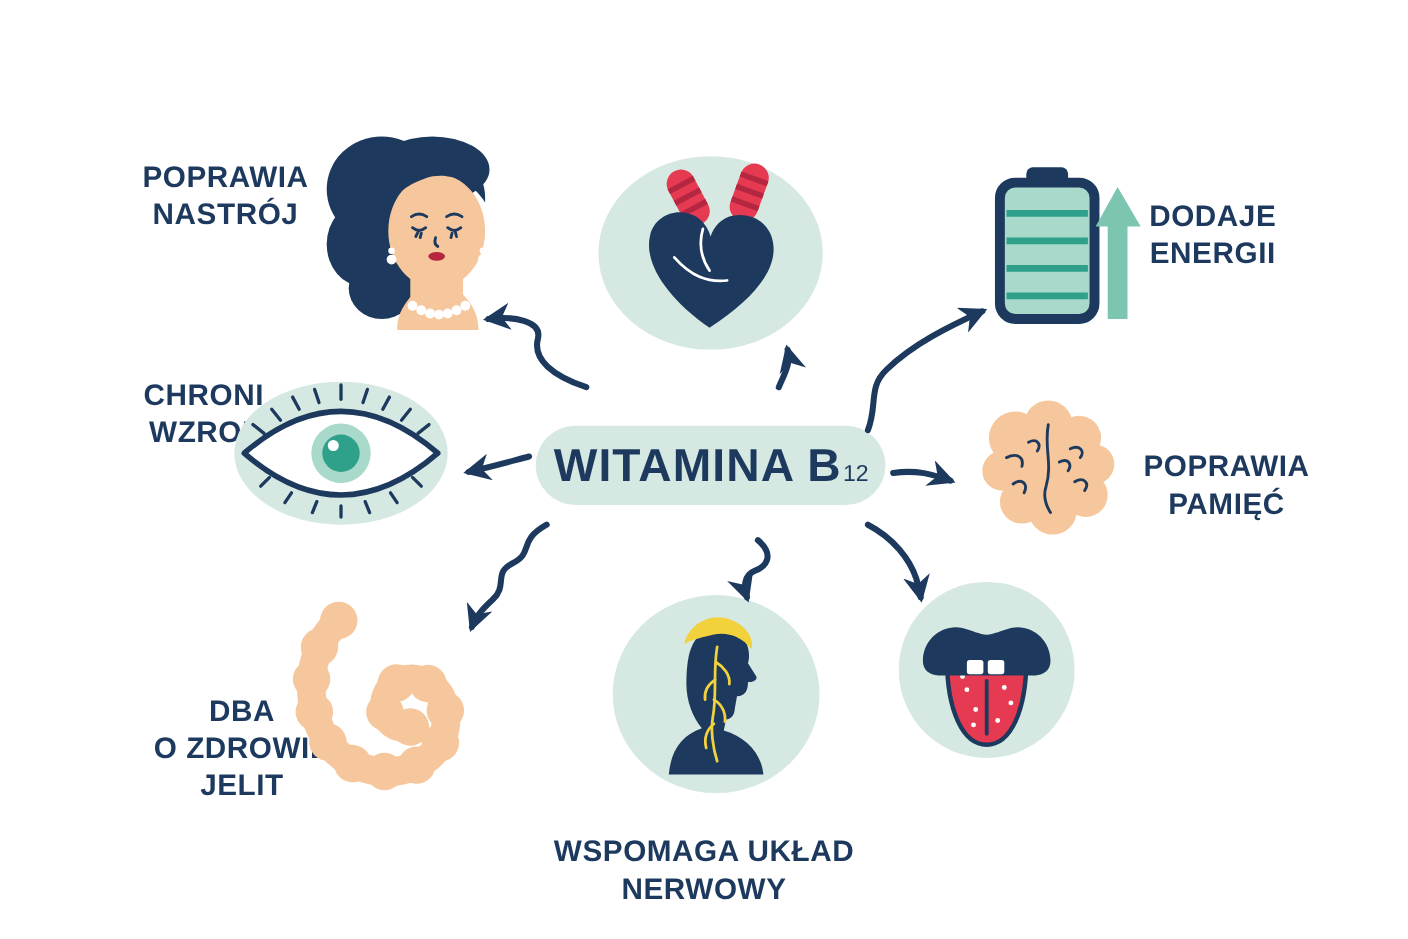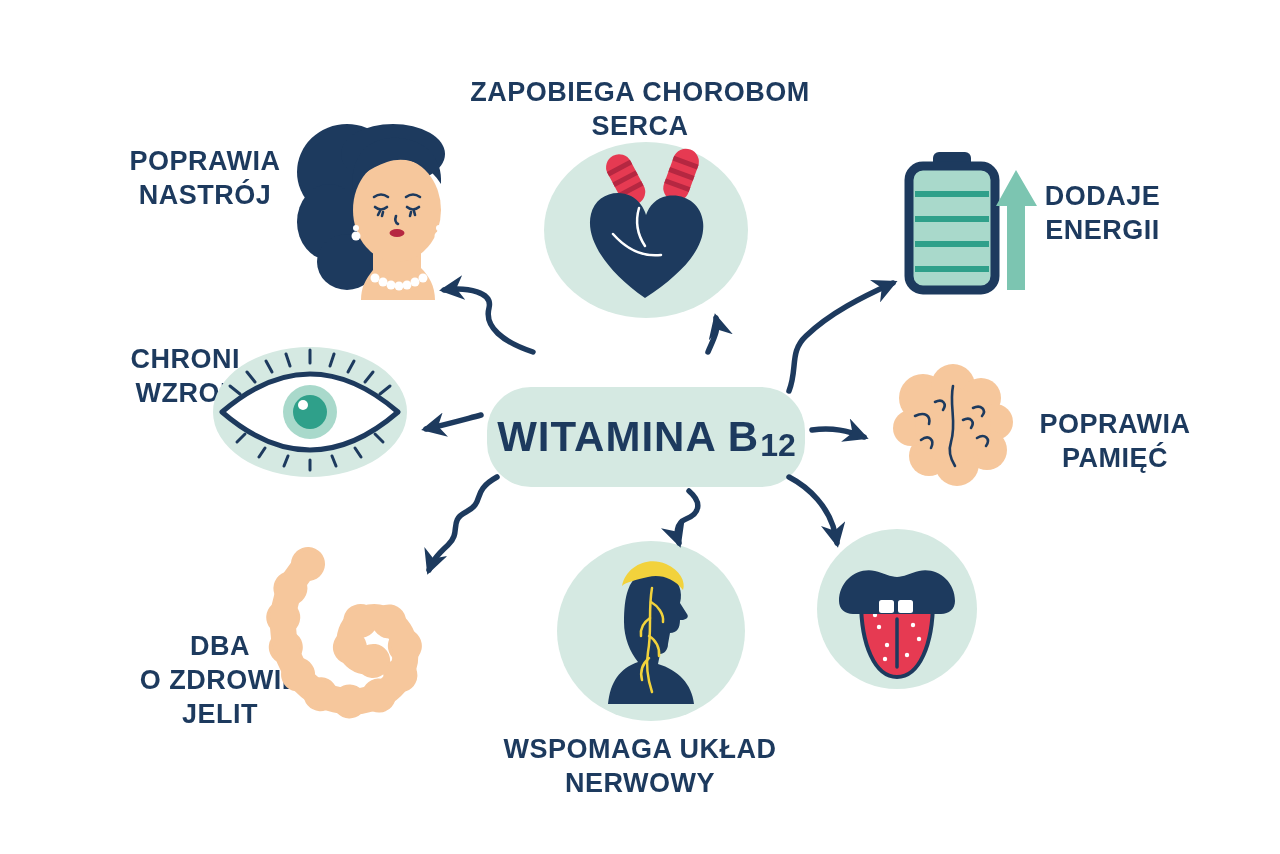--- a/index.html
+++ b/index.html
@@ -9,55 +9,53 @@
   }
   *{margin:0;padding:0;box-sizing:border-box;}
   html,body{width:1280px;height:854px;background:var(--background);
     font-family:"Liberation Sans","DejaVu Sans",sans-serif;overflow:hidden;}
   .stage{position:relative;width:1280px;height:854px;background:var(--background);}
   .label{
     position:absolute;color:var(--navy);font-weight:700;font-size:27px;
     line-height:1.25;text-align:center;white-space:pre-line;letter-spacing:.5px;
   }
   .pill{
-    position:absolute;left:487px;top:387px;width:318px;height:100px;
+    position:absolute;left:487px;top:387px;width:318px;height:72px;
     background:var(--mint);border-radius:44px;display:flex;align-items:center;
     justify-content:center;
   }
   .pill .main{color:var(--navy);font-weight:700;font-size:42px;letter-spacing:1px;}
-  .pill .sub{color:var(--navy);font-weight:700;font-size:32px;position:relative;top:8px;left:1px;}
+  .pill .sub{color:var(--navy);font-weight:400;font-size:21px;position:relative;top:8px;left:1px;}
   .icon{position:absolute;}
   .arrows{position:absolute;left:0;top:0;pointer-events:none;}
   
   .f-navy{fill:var(--navy);} .f-mint{fill:var(--mint);} .f-teal{fill:var(--teal);}
   .f-tealLight{fill:var(--teal-light);} .f-tealDark{fill:var(--teal-dark);}
   .f-peach{fill:var(--peach);} .f-red{fill:var(--red);} .f-redDark{fill:var(--red-dark);}
   .f-yellow{fill:var(--yellow);} .f-white{fill:#ffffff;}
   .s-navy{stroke:var(--navy);} .s-white{stroke:#ffffff;} .s-yellow{stroke:var(--yellow);}
   .s-tealDark{stroke:var(--teal-dark);} .s-redDark{stroke:var(--red-dark);}
 </style>
 </head>
 <body>
 
 <div class="stage">
 
   <div class="label" style="left:95px;top:145px;width:220px;">POPRAWIA
 NASTRÓJ</div>
-  <div class="label" style="left:440px;top:76px;width:400px;">ZAPOBIEGA CHOROBOM
-SERCA</div>
   <div class="label" style="left:1015px;top:180px;width:175px;">DODAJE
 ENERGII</div>
   <div class="label" style="left:75px;top:343px;width:165px;text-align:right;">CHRONI
 WZROK</div>
   <div class="label" style="left:1020px;top:408px;width:190px;">POPRAWIA
 PAMIĘĆ</div>
   <div class="label" style="left:125px;top:630px;width:190px;">DBA
 O ZDROWIE
 JELIT</div>
-  <div class="label" style="left:480px;top:733px;width:320px;">WSPOMAGA UKŁAD
+  <div class="label" style="left:480px;top:758px;width:320px;">WSPOMAGA UKŁAD
 NERWOWY</div>
 
   <div class="pill">
     <span class="main">WITAMINA B</span>
     <span class="sub">12</span>
   </div>
 
   <svg class="icon" style="left:295px;top:110px;" width="160" height="190" viewBox="0 0 160 190">
     <g>
       <ellipse class="f-navy" cx="52" cy="62" rx="50" ry="48"></ellipse>

